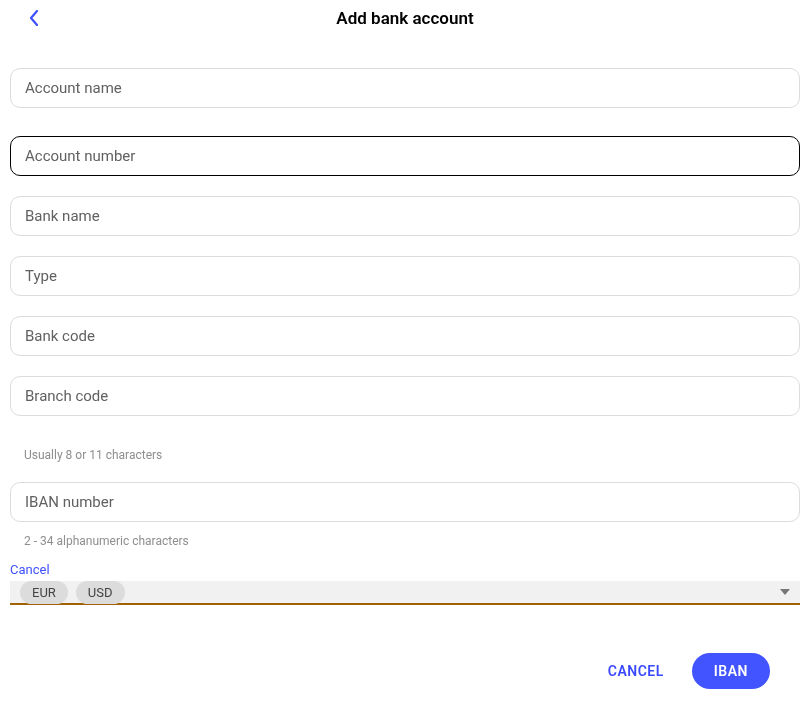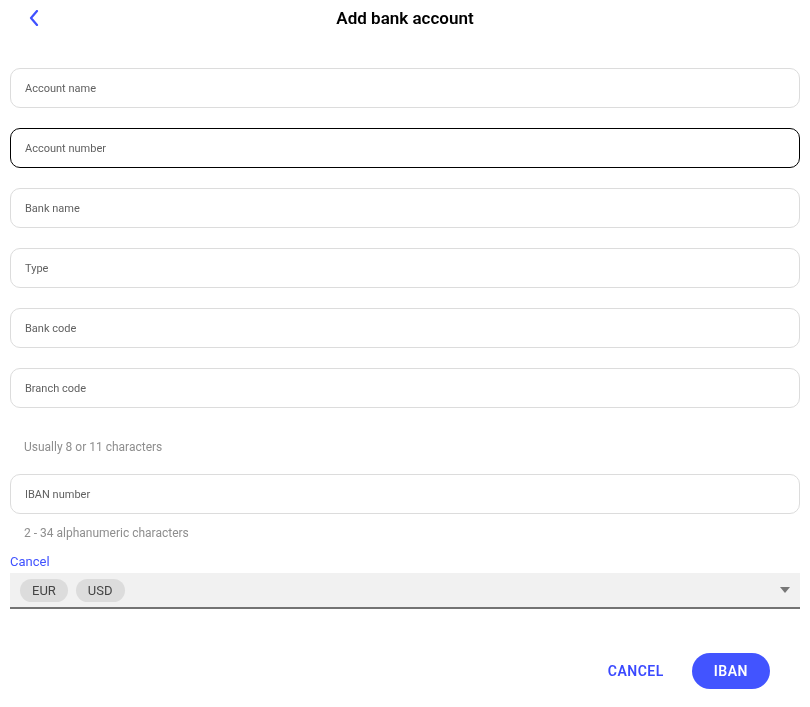--- a/index.html
+++ b/index.html
@@ -54,31 +54,32 @@
     .field-wrap {
       display: flex;
       flex-direction: column;
     }
     .input {
       width: 100%;
       height: 40px;
       border: 1px solid #dcdcdc;
       border-radius: 10px;
       padding: 0 14px;
-      font-size: 11px;
+      font-size: 15px;
       color: #616161;
       background: #fff;
       outline: none;
       font-family: inherit;
     }
     .input::placeholder {
       color: #616161;
     }
     .input.focused {
       border-color: #000;
+      margin-top: 8px;
     }
     .helper {
       font-size: 12px;
       color: #8e8e8e;
       margin-top: 12px;
       margin-left: 14px;
     }
     .chip-section {
       margin-top: -6px;
     }
@@ -86,22 +87,22 @@
       font-size: 13px;
       color: #3f51ff;
       margin-bottom: 4px;
       cursor: pointer;
     }
     .chip-field {
       display: flex;
       align-items: center;
       justify-content: space-between;
       background: #f1f1f1;
-      border-bottom: 2px solid #737373;
-      height: 36px;
+      border-bottom: 2px solid #a16207;
+      height: 24px;
       padding: 0 10px;
       text-align: center;
     }
     .chip-list {
       display: flex;
       gap: 8px;
     }
     .chip {
       background: #dcdcdc;
       border-radius: 14px;

